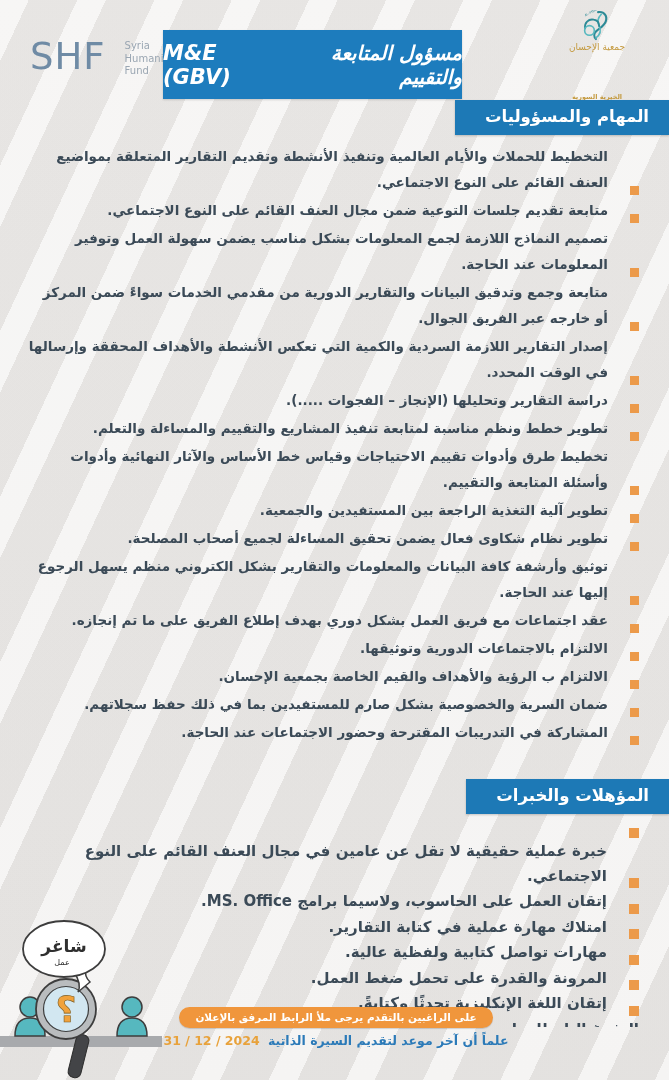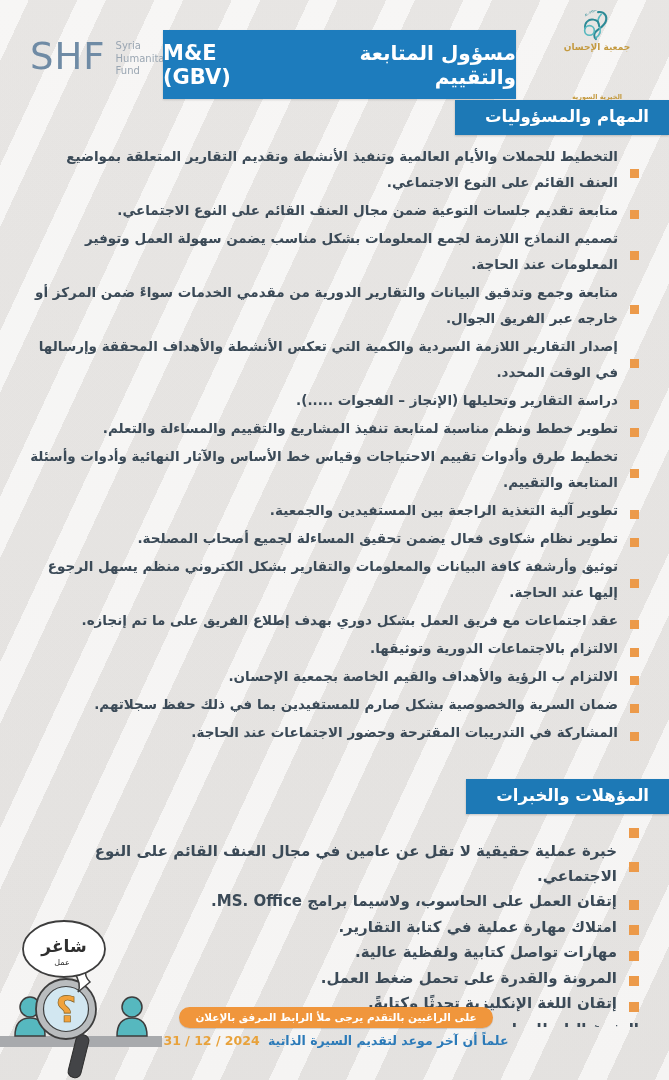--- a/index.html
+++ b/index.html
@@ -7,47 +7,48 @@
     width:669px;height:1080px;position:relative;overflow:hidden;
     background-color:#edebe9;
     background-image:
       repeating-linear-gradient(115deg,
         rgba(255,255,255,0.55) 0px, rgba(255,255,255,0.55) 26px,
         rgba(190,188,186,0.12) 26px, rgba(190,188,186,0.12) 70px),
       linear-gradient(#edebe9,#e9e7e5);
     font-family:"DejaVu Sans", sans-serif;
   }
   
-  .shf-logo{position:absolute;left:30px;top:36px;display:flex;align-items:center;gap:10px;}
+  .shf-logo{position:absolute;left:30px;top:36px;display:flex;align-items:center;gap:19px;}
   .shf-letters{font-size:37px;font-weight:400;color:#6f8ba5;letter-spacing:1px;line-height:1;}
   .shf-small{display:flex;flex-direction:column;font-size:10px;color:#9aa6b2;line-height:1.25;padding-top:4px;}
   .title-box{
-    position:absolute;left:163px;top:30px;width:353px;height:69px;
+    position:absolute;left:163px;top:30px;width:299px;height:69px;
     background:#1d7cbd;display:flex;align-items:center;justify-content:center;gap:3px;
     box-shadow:0 1px 2px rgba(0,0,0,0.15);
+    font-style:italic;
   }
   .title-latin{color:#fff;font-size:21px;font-weight:bold;}
   .title-arabic{color:#fff;font-size:20px;font-weight:bold;direction:rtl;}
   .org-logo{position:absolute;right:22px;top:10px;width:100px;height:92px;
     display:flex;flex-direction:column;align-items:center;}
-  .org-name{color:#c49a3f;font-size:9px;font-weight:bold;line-height:1.1;direction:rtl;}
+  .org-name{color:#c49a3f;font-size:9px;font-weight:normal;line-height:1.1;direction:rtl;}
   .org-subname{color:#c49a3f;font-size:6.5px;font-weight:bold;line-height:1.2;direction:rtl;margin-top:41px;}
   
   .section-header{
     position:absolute;right:0;background:#1d79b6;color:#fff;
     font-size:16.5px;font-weight:bold;direction:rtl;
     padding:7px 20px 9px 30px;box-shadow:0 1px 2px rgba(0,0,0,0.2);
   }
   .section-header.sec1{top:100px;}
   .section-header.sec2{top:779px;}
   
   .list{position:absolute;right:30px;left:26px;direction:rtl;}
   .list.responsibilities{top:143px;height:632px;overflow:hidden;}
   .list.qualifications{top:821px;height:206px;overflow:hidden;}
-  .item{display:flex;align-items:center;gap:12px;margin-bottom:2px;}
+  .item{display:flex;align-items:flex-end;gap:22px;margin-bottom:2px;}
   .bullet{width:9px;height:9px;background:#ec9a4a;flex:0 0 9px;margin-top:8px;}
   .item-text{
     color:#3b4a57;font-weight:bold;text-align:right;
     font-size:13.5px;line-height:26px;
   }
   .qualifications .item{margin-bottom:1px;}
   .qualifications .bullet{width:10px;height:10px;flex-basis:10px;margin-top:7px;}
   .qualifications .item-text{font-size:15px;line-height:24.5px;}
   
   .footer{position:absolute;left:150px;top:1006px;width:372px;direction:rtl;text-align:center;}

